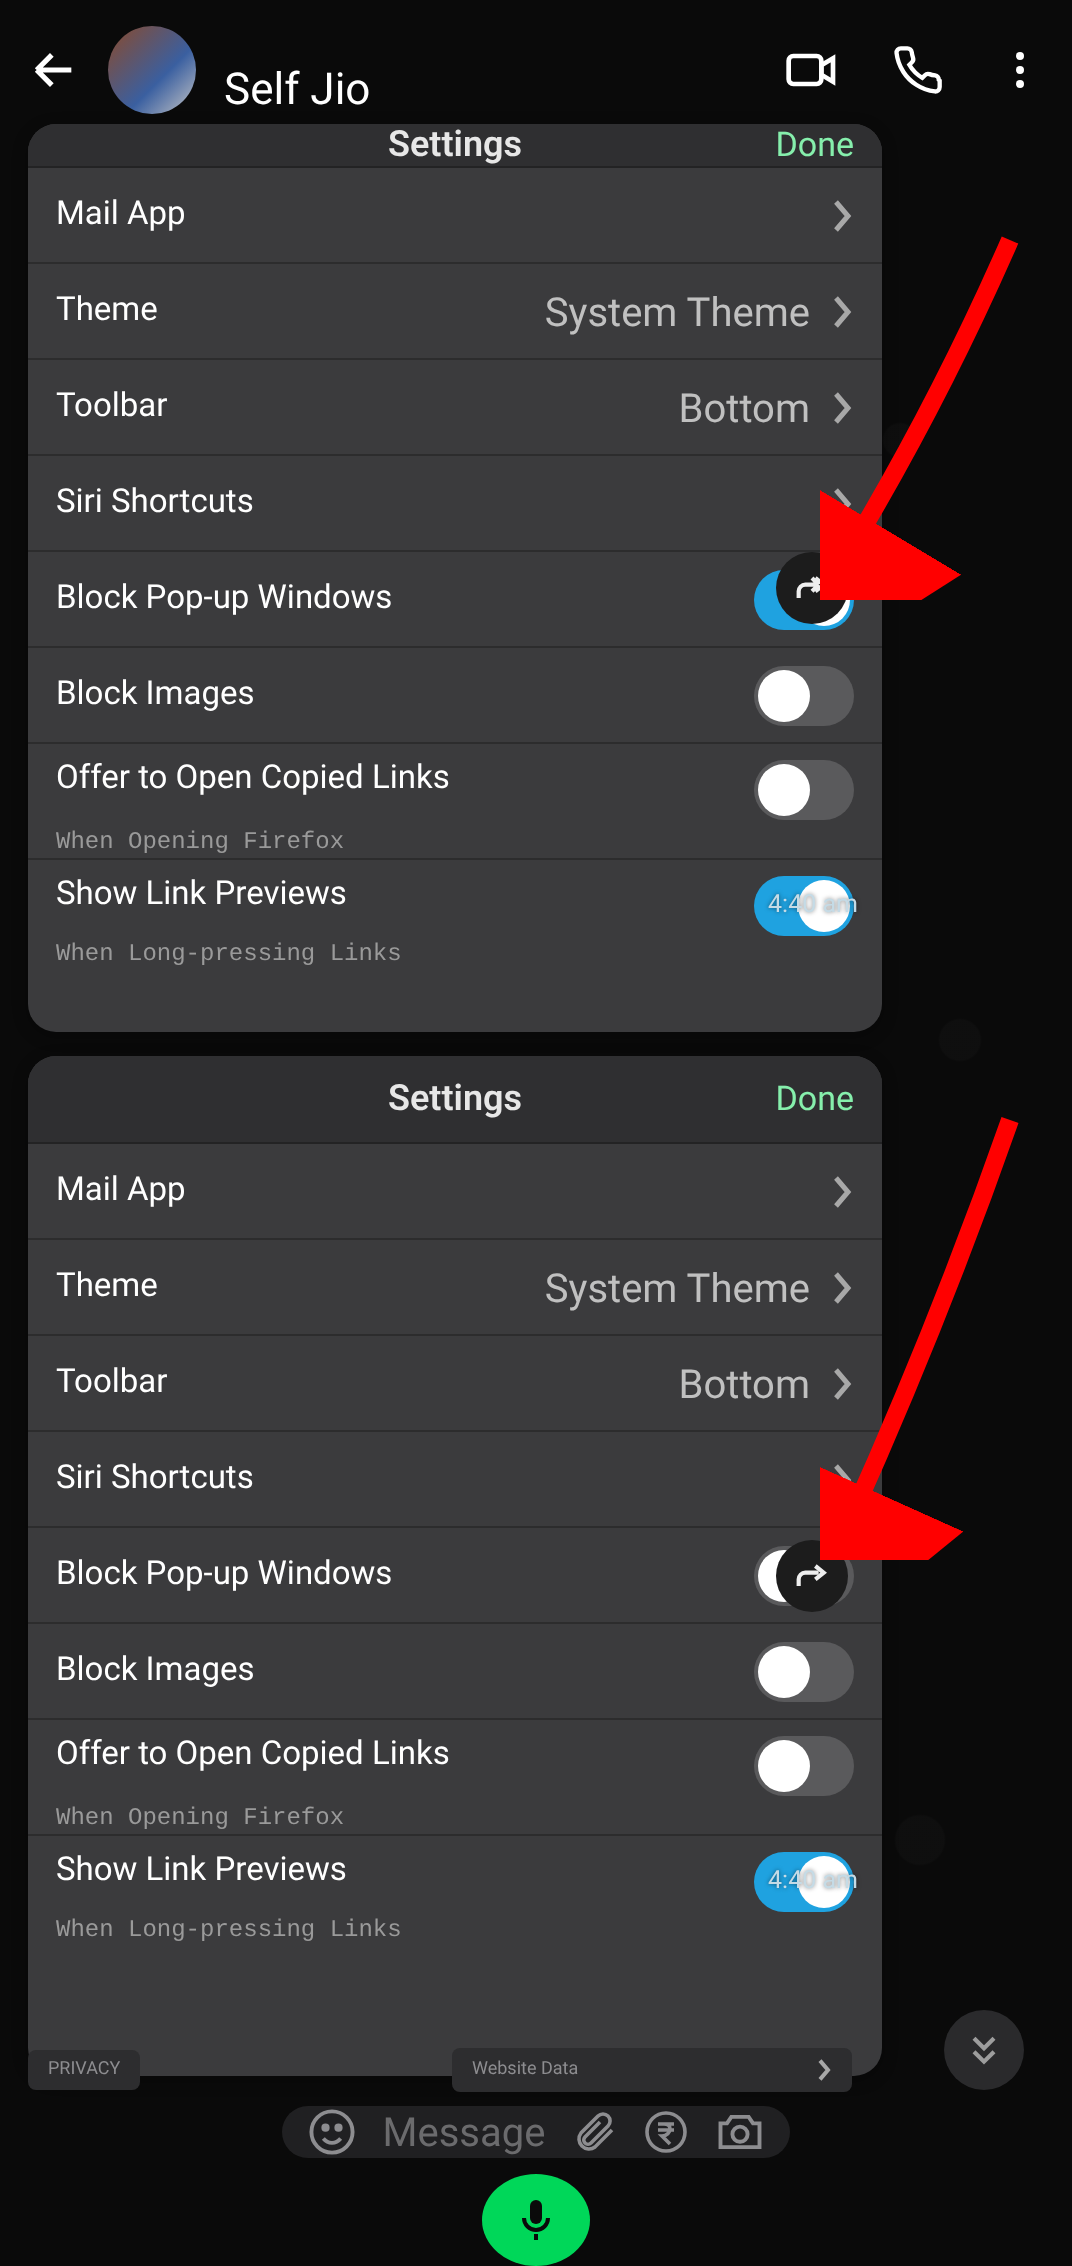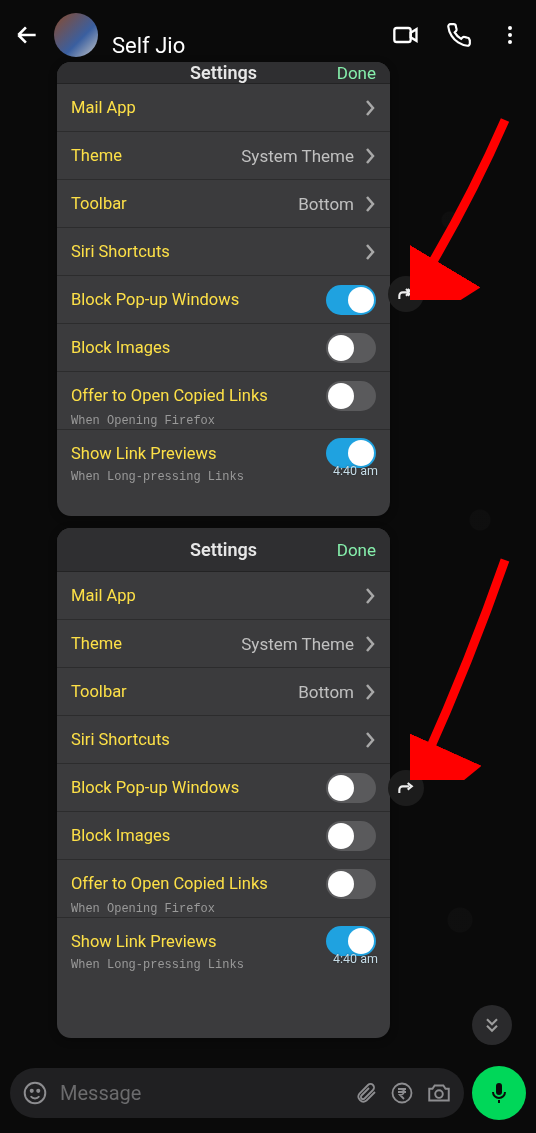--- a/index.html
+++ b/index.html
@@ -36,59 +36,58 @@
     background: linear-gradient(135deg,#8b4a2a,#3a5fa0 60%,#c7c7c7);
     flex-shrink: 0;
   }
   .title { font-size: 22px; color: #fff; flex: 1; margin-top: 20px; }
   .hicons { display:flex; align-items:center; gap: 26px; color:#fff;}
   
   .messages { position: absolute; top:70px; left:0; right:0; bottom:80px; }
   .bubble {
     position: absolute;
     left: 14px;
-    width: 333px;
+    width: 427px;
     background: #3b3b3d;
     border-radius: 14px;
     overflow: hidden;
     box-shadow: 0 2px 8px rgba(0,0,0,0.3);
-    margin-left: 43px;
   }
   .bubble1 { top: -8px; height: 454px; }
   .bubble2 { top: 458px; height: 510px; }
   .bhdr {
     height: 44px; display:flex; align-items:center; justify-content:center;
     background:#2f2f31; border-bottom:1px solid rgba(0,0,0,0.25);
     position:relative;
   }
   .bhdr .stitle { font-size:18px; font-weight:600; color:#e7e7e7;}
   .bhdr .done { position:absolute; right:14px; color:#86efac; font-size:17px;}
   .bubble1 .bhdr { height: 22px; }
   .row {
     display:flex; align-items:center; padding: 0 14px;
     height: 48px;
     border-bottom: 1px solid rgba(0,0,0,0.25);
   }
-  .row.tall { height:58px; align-items:center; padding-top:8px; flex-wrap:wrap;}
-  .rlabel { font-size:16.5px; color:#fde047; flex:0 0 auto;}
+  .row.tall { height:58px; align-items:flex-start; padding-top:8px; flex-wrap:wrap;}
+  .rlabel { font-size:16.5px; color:#ffffff; flex:0 0 auto;}
   .rsub { font-size:12px; color:#9a9a9a; flex-basis:100%; margin-top:2px;font-family:Liberation Mono, monospace;}
   .spacer { flex:1;}
-  .rvalue { font-size:17px; color:#c0c0c0; margin-right:10px;}
+  .rvalue { font-size:20px; color:#c0c0c0; margin-right:10px;}
   .chev { color:#a8a8a8; }
   .toggle {
     width:50px; height:30px; border-radius:15px; background:#5a5a5c; position:relative; flex-shrink:0;
   }
   .toggle .knob {
     width:26px; height:26px; border-radius:50%; background:#fff; position:absolute; top:2px; left:2px;
     transition:left .1s;
   }
   .toggle.on { background:#1fa2e0;}
   .toggle.on .knob { left:22px;}
   .timestamp {
-    position:absolute; right:12px; bottom:4px; font-size:12.5px; color:#c5dbe6;
+    position:absolute; right:12px; bottom:22px; font-size:12.5px; color:#c5dbe6;
     text-shadow:0 0 2px rgba(0,0,0,.5);
   }
   .row.last { border-bottom:none; }
   .bubble1 .row.last, .bubble2 .row.last { position: relative; }
   .forward-btn {
     position:absolute; width:36px; height:36px; border-radius:50%;
     background:#1c1c1c; display:flex; align-items:center; justify-content:center;
     color:#eee; left: 388px;
   }
   .fb1 { top: 206px; }
@@ -108,21 +107,21 @@
   }
   .mini.wide { width:200px; justify-content:space-between;}
   .scroll-down {
     position:absolute; right:24px; bottom:8px;
     width:40px; height:40px; border-radius:50%;
     background:#2a2a2c; display:flex;align-items:center;justify-content:center;color:#9d9d9d;
   }
   
   .inputbar {
     position:absolute; left:0; right:0; bottom:0; height:80px;
-    background:#0a0a0a; display:flex; align-items:center; padding:0 10px; gap:8px;
+    background:#0a0a0a; display:flex; align-items:center; padding:0 10px; gap:8px;flex-direction:column;
   }
   .msgfield {
     flex:1; height:50px; background:#202022; border-radius:26px;
     display:flex; align-items:center; padding:0 12px; gap:12px; color:#777;
   }
   .msgfield .ph { flex:1; font-size:20px; color:#6b6b6d;}
   .msgfield .ic { color:#8d8d90; display:flex;}
   .micbtn {
     width:54px; height:54px; border-radius:50%; background:#00d759;
     display:flex;align-items:center;justify-content:center;color:#0a0a0a;
@@ -343,20 +342,32 @@
   </svg>
   <svg class="arrow-annot" style="left:410px; top:480px;" width="110" height="230">
     <defs>
         <marker id="ah2" markerWidth="12" markerHeight="12" refX="2" refY="6" orient="auto">
           <path d="M0,0 L12,6 L0,12 z" fill="#ff0000"></path>
         </marker>
       </defs>
     <path d="M95 10 Q60 110 15 210" stroke="#ff0000" stroke-width="9" fill="none" marker-end="url(#ah2)"></path>
   </svg>
 
+  <div class="ministrip">
+    <div class="mini">PRIVACY</div>
+    <div style="flex:1"></div>
+    <div class="mini wide">
+      <span>Website Data</span>
+      <span class="chev">
+          <svg width="8" height="12" viewBox="0 0 12 18" fill="none" stroke="currentColor" stroke-width="3">
+            <path d="M3 2l6 7-6 7"></path>
+          </svg>
+        </span>
+    </div>
+  </div>
 
   <div class="scroll-down">
     <svg width="20" height="20" viewBox="0 0 24 24" fill="none" stroke="currentColor" stroke-width="2.5">
         <path d="M6 5l6 6 6-6M6 13l6 6 6-6"></path>
       </svg>
   </div>
 </div>
 
 <div class="inputbar">
   <div class="msgfield">

